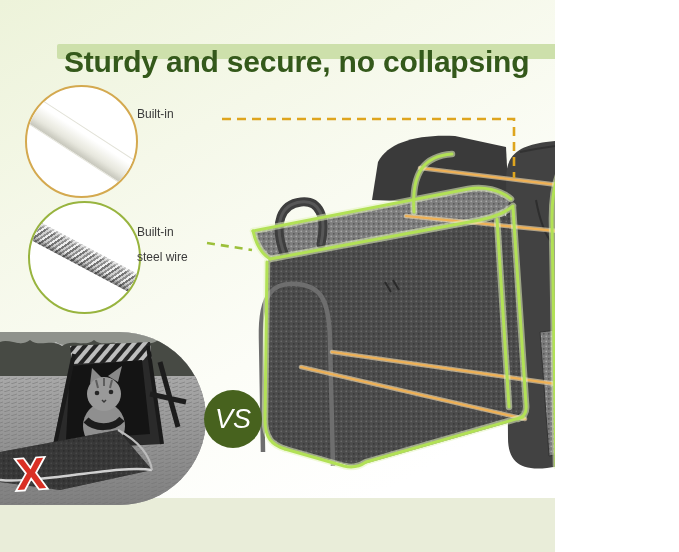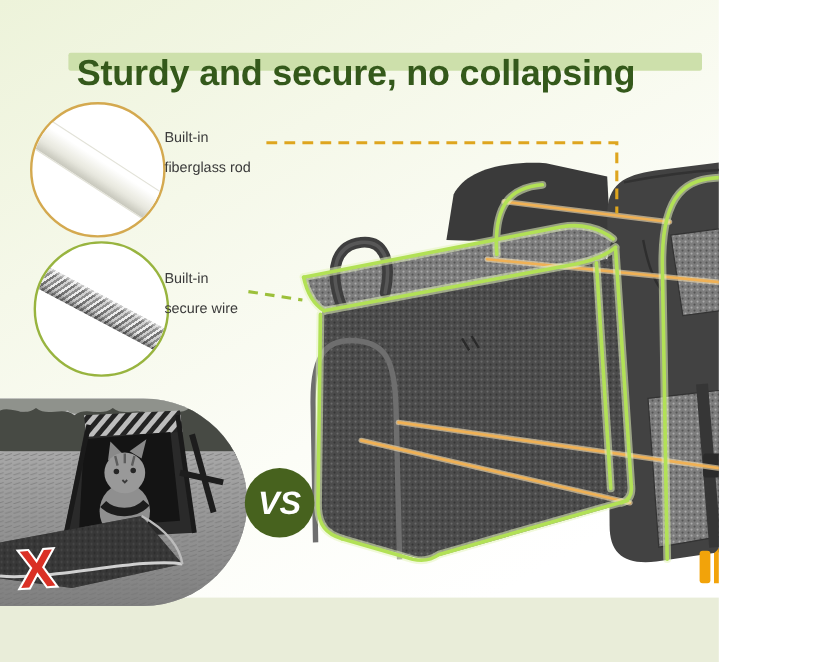--- a/index.html
+++ b/index.html
@@ -5,21 +5,21 @@
   :root{
     --title-green:#34591b; --highlight-green:#cde0ab; --text-dark:#3a3a3a;
     --callout-gold:#d4a94f; --callout-green:#98b43f;
     --dashed-gold:#dea51e; --dashed-green:#9cc03a;
     --frame-green:#b2e156; --wire-orange:#f0b155;
     --vs-green:#47621e; --cross-red:#da3025; --thumb-orange:#f2a30a;
     --bg-band:#e9edd9;
   }
   html,body{margin:0;padding:0;}
   .canvas{
-    position:relative;width:599px;height:552px;overflow:hidden;
+    position:relative;width:555px;height:552px;overflow:hidden;
     background:linear-gradient(150deg,#edf3da 0%,#f5f8e9 28%,#fcfdf7 58%,#ffffff 82%);
     font-family:"Liberation Sans",sans-serif;
   }
   .bottom-band{position:absolute;left:0;top:498px;width:679px;height:54px;background:var(--bg-band);}
   .title-highlight{position:absolute;left:57px;top:44px;width:528px;height:15px;background:var(--highlight-green);border-radius:2px;}
   .title{position:absolute;left:64px;top:25px;font-size:30px;font-weight:700;color:var(--title-green);letter-spacing:-0.2px;white-space:nowrap;}
   .callout-circle{position:absolute;width:113px;height:113px;border-radius:50%;background:#fff;overflow:hidden;box-sizing:border-box;}
   .circle-gold{left:25px;top:85px;border:2.5px solid var(--callout-gold);}
   .circle-green{left:28px;top:201px;border:2.5px solid var(--callout-green);}
   .rod{position:absolute;left:-20px;top:42px;width:150px;height:26px;border-radius:13px;
@@ -27,21 +27,21 @@
        border:1px solid #e2e2d8;box-shadow:inset 0 -4px 5px rgba(0,0,0,.08);transform:rotate(33deg);}
   .wire{position:absolute;left:-26px;top:46px;width:168px;height:20px;border-radius:5px;
        background:repeating-linear-gradient(118deg,#cfcfcf 0 2px,#8f8f8f 2px 4px,#ececec 4px 6px,#767676 6px 8px);
        box-shadow:inset 0 2px 3px rgba(255,255,255,.65),inset 0 -3px 4px rgba(0,0,0,.4);transform:rotate(28deg);}
   .feature-label{position:absolute;font-size:12px;line-height:25px;color:var(--text-dark);}
   .label-1{left:137px;top:102px;} .label-2{left:137px;top:220px;}
   .main-art{position:absolute;left:0;top:0;width:679px;height:552px;}
   .photo{position:absolute;left:0;top:332px;width:206px;height:173px;border-radius:0 88px 88px 0;
          overflow:hidden;background:#9a9a9a;z-index:4;}
   .vs-badge{position:absolute;left:204px;top:390px;width:58px;height:58px;border-radius:50%;
-            background:var(--vs-green);color:#fff;font-weight:700;font-style:italic;font-size:27px;
+            background:var(--vs-green);color:#fff;font-weight:400;font-style:italic;font-size:27px;
             display:flex;align-items:center;justify-content:center;z-index:5;}
   
   .g-under{stroke:#e6f5bf;stroke-width:6.5;opacity:.55;fill:none;}
   .g-main{stroke:var(--frame-green);stroke-width:3;fill:none;}
   .o-under{stroke:#fbe3b4;stroke-width:4.5;opacity:.6;fill:none;}
   .o-main{stroke:var(--wire-orange);stroke-width:2.2;fill:none;}
   .dash-gold{stroke:var(--dashed-gold);stroke-width:2.6;stroke-dasharray:9 6;fill:none;}
   .dash-green{stroke:var(--dashed-green);stroke-width:2.6;stroke-dasharray:8 6;fill:none;}
   .cross-mark{font-family:"Liberation Sans",sans-serif;font-weight:700;font-size:44px;
               fill:var(--cross-red);stroke:#ffffff;stroke-width:3.5px;paint-order:stroke;}
@@ -54,29 +54,28 @@
   <div class="bottom-band"></div>
 
   <div class="title-highlight"></div>
   <h1 class="title">Sturdy and secure, no collapsing</h1>
 
   <div class="callout-circle circle-gold">
     <div class="rod"></div>
   </div>
   <div class="feature-label label-1">
     <div>Built-in</div>
-    <div>fiberglass rod</div>
   </div>
 
   <div class="callout-circle circle-green">
     <div class="wire"></div>
   </div>
   <div class="feature-label label-2">
     <div>Built-in</div>
-    <div>secure wire</div>
+    <div>steel wire</div>
   </div>
 
   <svg class="main-art" viewBox="0 0 679 552">
     <defs>
       <pattern id="meshL" width="5" height="5" patternUnits="userSpaceOnUse">
         <rect width="5" height="5" fill="#7d7d7d"></rect>
         <circle cx="1.3" cy="1.3" r="0.9" fill="#a9a9a9"></circle>
         <circle cx="3.8" cy="3.8" r="0.9" fill="#555555"></circle>
       </pattern>
       <pattern id="meshD" width="5" height="5" patternUnits="userSpaceOnUse">

